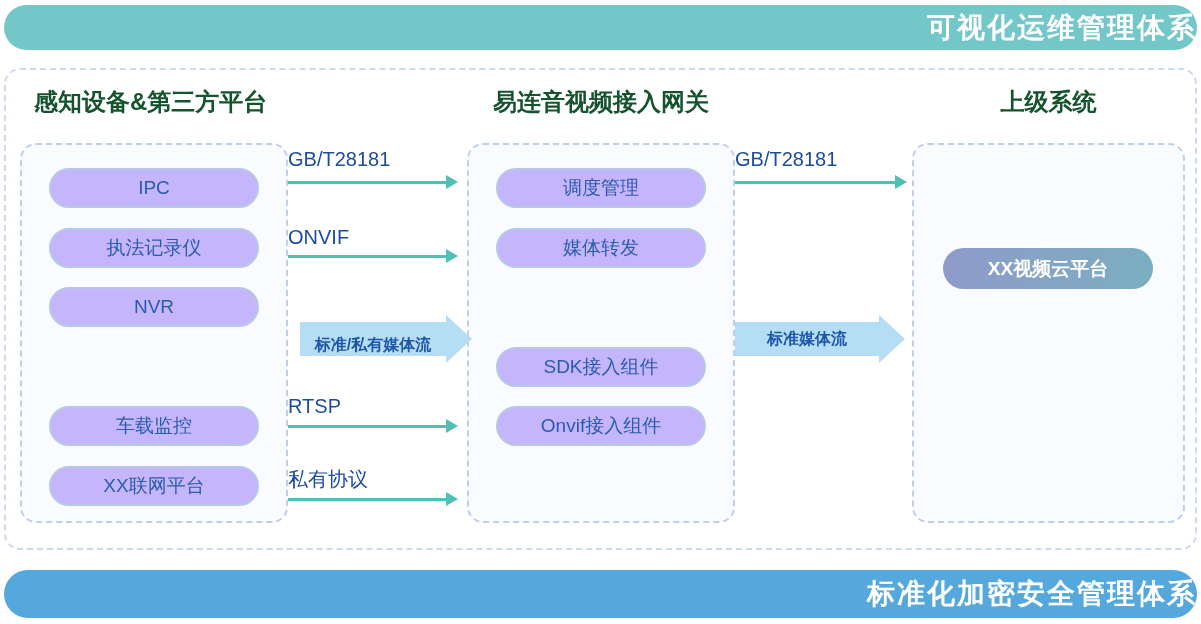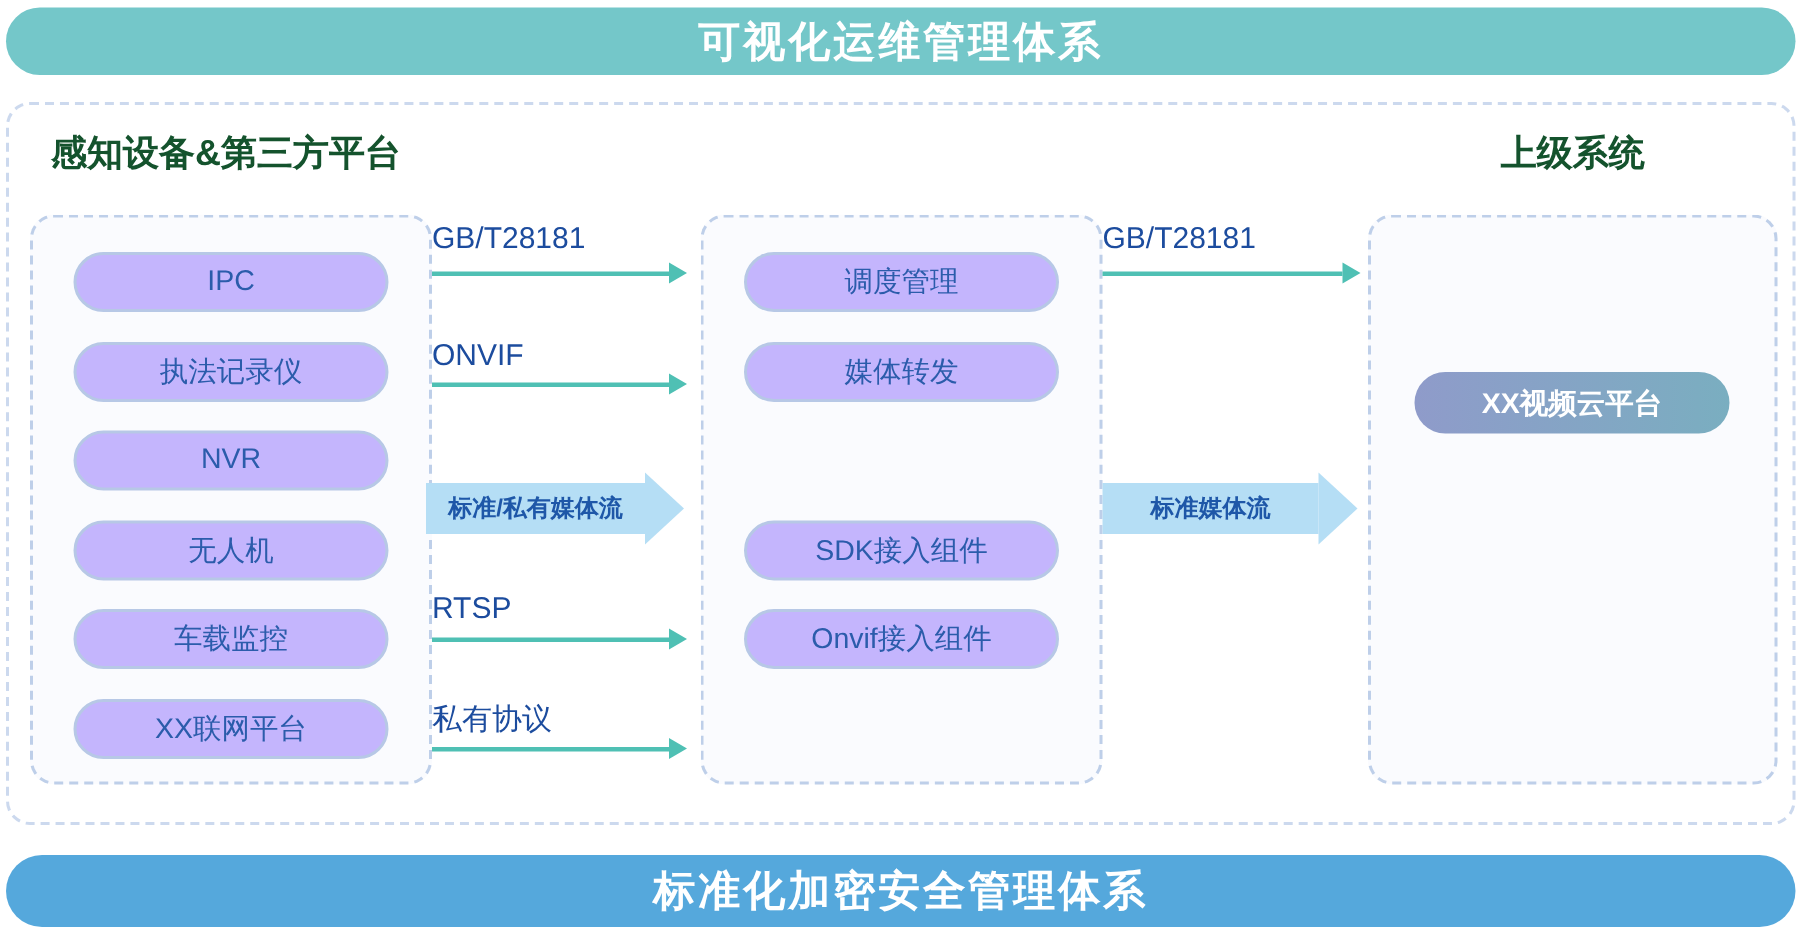--- a/index.html
+++ b/index.html
@@ -1,21 +1,21 @@
 <!DOCTYPE html>
 <html><head>
 <meta charset="utf-8">
 <style>
   html,body { margin:0; padding:0; background:#ffffff; font-family:"Liberation Sans", sans-serif; }
   .canvas { position:relative; width:1201px; height:624px; background:#ffffff; overflow:hidden; }
 
   
   .banner {
     position:absolute; left:4px; width:1193px; border-radius:26px;
-    display:flex; align-items:center; justify-content:center;
+    display:flex; align-items:center; justify-content:flex-end;
     color:#ffffff; font-weight:bold; font-size:28px; letter-spacing:2px;
   }
   .banner-top { top:5px; height:45px; background:#74c7c9; }
   .banner-bottom { top:570px; height:48px; background:#55a8dc; }
 
   
   .main-panel {
     position:absolute; left:4px; top:68px; width:1193px; height:482px;
     border:2px dashed #ccd9ee; border-radius:16px; background:#ffffff; box-sizing:border-box;
   }
@@ -77,45 +77,45 @@
   
   .thick-arrow {
     position:absolute; top:322px; height:34px; background:#b5def5;
     display:flex; align-items:center; justify-content:center;
     color:#1e57a8; font-size:16px; font-weight:bold;
   }
   .thick-arrow::after {
     content:""; position:absolute; left:100%; top:50%; transform:translateY(-50%);
     border-left:26px solid #b5def5; border-top:24px solid transparent; border-bottom:24px solid transparent;
   }
-  .thick-l { left:284px; width:146px; }
+  .thick-l { left:300px; width:146px;align-items:flex-end; }
   .thick-r { left:735px; width:144px; }
 </style>
 </head>
 <body>
 
 <div class="canvas">
 
   <div class="banner banner-top">
     <span>可视化运维管理体系</span>
   </div>
 
   <div class="main-panel"></div>
 
   <div class="col-title col-title-left">感知设备&amp;第三方平台</div>
+  <div class="col-title col-title-mid">易连音视频接入网关</div>
   <div class="col-title col-title-right">上级系统</div>
 
   <div class="group-box group-left"></div>
   <div class="group-box group-mid"></div>
   <div class="group-box group-right"></div>
 
   <div class="pill pill-l r1">IPC</div>
   <div class="pill pill-l r2">执法记录仪</div>
   <div class="pill pill-l r3">NVR</div>
-  <div class="pill pill-l r4">无人机</div>
   <div class="pill pill-l r5">车载监控</div>
   <div class="pill pill-m r1">调度管理</div>
 
   <div class="pill pill-l r6">XX联网平台</div>
   <div class="pill pill-m r2">媒体转发</div>
   <div class="pill pill-m r4">SDK接入组件</div>
   <div class="pill pill-m r5">Onvif接入组件</div>
 
   <div class="grad-pill g1">XX视频云平台</div>
 

